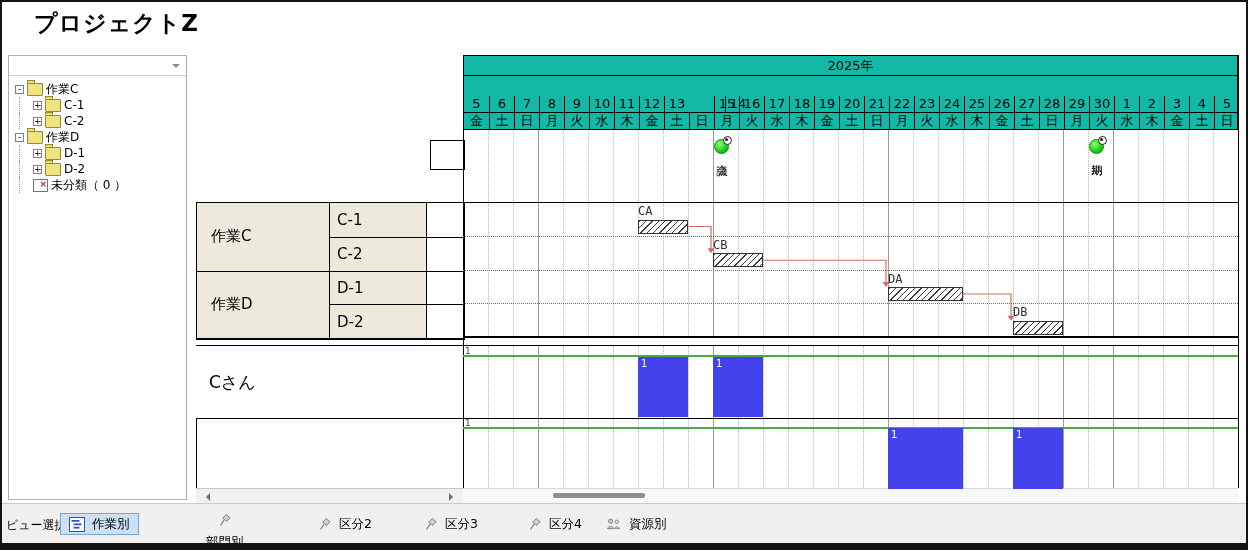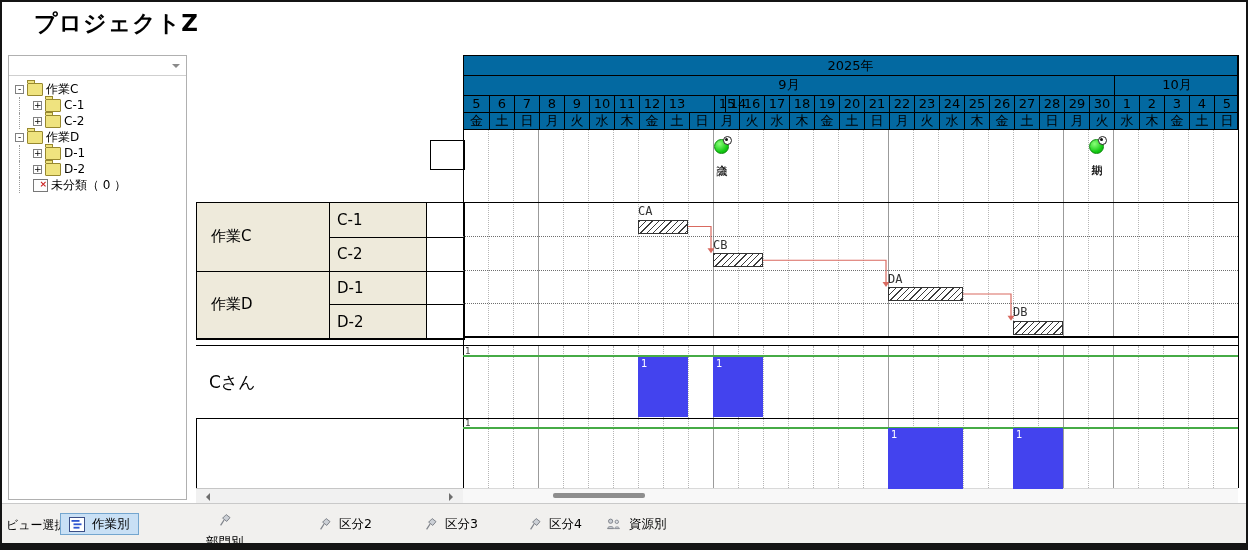--- a/index.html
+++ b/index.html
@@ -25,21 +25,21 @@
 
   
   #current-date-cell{left:194px;top:53px;width:267px;height:80px;border:1px solid #000;background:#fff;font-size:15px;padding:3px 0 0 7px;box-sizing:border-box;letter-spacing:.5px;}
   #small-cell{left:428px;top:138px;width:33px;height:28px;border:1px solid #000;background:#fff;}
   #task-table{left:194px;top:200px;width:267px;height:135px;border:1px solid #000;border-bottom-width:2px;background:#eeeadb;}
   .tt-group{position:absolute;left:0;width:132px;height:67.5px;font-size:15px;display:flex;align-items:center;padding-left:14px;box-sizing:border-box;border-top:1px solid #000;}
   .tt-sub{position:absolute;left:132px;width:97px;height:33.75px;font-size:15px;display:flex;align-items:center;padding-left:7px;box-sizing:border-box;border-left:1px solid #000;border-top:1px solid #000;}
   .tt-narrow{position:absolute;left:229px;width:38px;height:33.75px;background:#fff;box-sizing:border-box;border-left:1px solid #000;border-top:1px solid #000;}
 
   
-  #chart-header{left:461px;top:53px;width:775px;height:75px;background:#0369a1;border:1px solid #000;box-sizing:border-box;}
+  #chart-header{left:461px;top:53px;width:775px;height:75px;background:#14b8a6;border:1px solid #000;box-sizing:border-box;}
   .h-row{position:absolute;left:0;width:100%;box-sizing:border-box;}
   #year-row{top:0;height:20px;line-height:19px;text-align:center;font-size:13px;border-bottom:1px solid #000;}
   #month-row{top:20px;height:20px;border-bottom:1px solid #000;}
   #day-row{top:40px;height:17px;border-bottom:1px solid #000;}
   #weekday-row{top:57px;height:16px;}
   .hcell{position:absolute;top:0;height:100%;border-left:1px solid #000;box-sizing:border-box;text-align:center;font-size:13px;line-height:15px;}
   .mcell{position:absolute;top:0;height:100%;border-left:1px solid #000;box-sizing:border-box;text-align:center;font-size:13px;line-height:18px;}
 
   
   .grid{position:absolute;left:461px;width:775px;overflow:hidden;}
@@ -134,24 +134,20 @@
           <div class="unc"></div>
           <div class="tlabel">未分類（ 0 ）</div>
         </div>
       </div>
   </div>
 
   <div class="abs" id="small-cell"></div>
 
   <div class="abs" id="chart-header">
     <div class="h-row" id="year-row">2025年</div>
-    <div class="h-row" id="month-row">
-        <div class="mcell" style="left: 0px; width: 650px; border-left: none;">9月</div>
-        <div class="mcell" style="left: 650px; width: 125px;">10月</div>
-      </div>
     <div class="h-row" id="day-row">
         <div class="hcell" style="left: 0px; width: 25px; border-left: none;">5</div>
         <div class="hcell" style="left: 25px; width: 25px;">6</div>
         <div class="hcell" style="left: 50px; width: 25px;">7</div>
         <div class="hcell" style="left: 75px; width: 25px;">8</div>
         <div class="hcell" style="left: 100px; width: 25px;">9</div>
         <div class="hcell" style="left: 125px; width: 25px;">10</div>
         <div class="hcell" style="left: 150px; width: 25px;">11</div>
         <div class="hcell" style="left: 175px; width: 25px;">12</div>
         <div class="hcell" style="left: 200px; width: 25px;">13</div>

